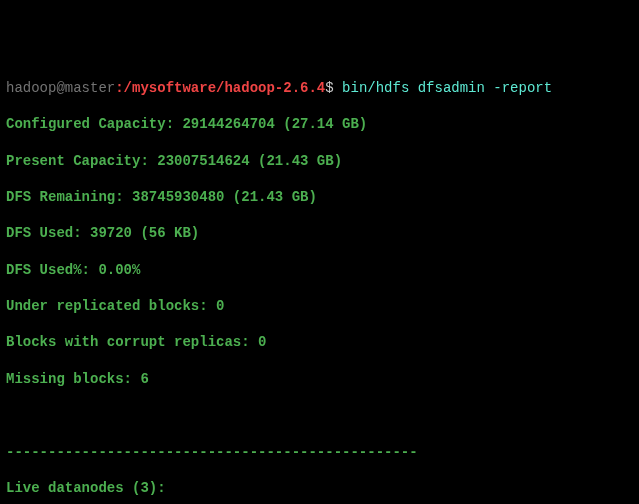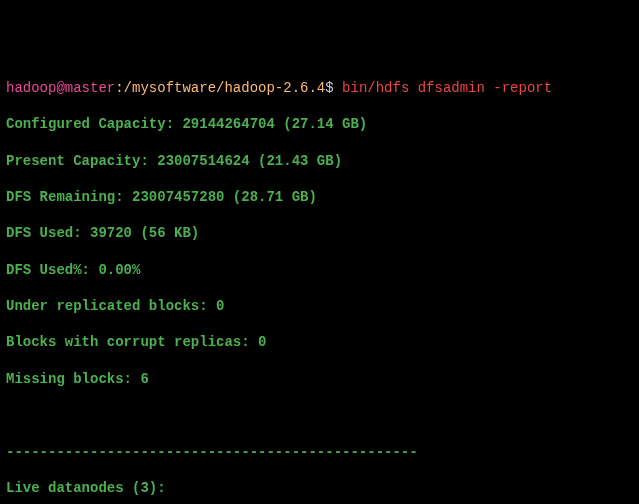--- a/index.html
+++ b/index.html
@@ -10,48 +10,49 @@
       margin: 0;
       padding: 6px;
       line-height: 1.3;
       white-space: pre;
       width: 639px;
       height: 504px;
       box-sizing: border-box;
       overflow: hidden;
     }
     .prompt-user {
-      color: #ec4899;
+      color: #737373;
     }
     .prompt-path {
-      color: #fdba74;
+      color: #ef4444;
+      font-weight: bold;
     }
     .dollar {
       color: #cccccc;
     }
     .command {
-      color: #ef4444;
+      color: #5eead4;
     }
     .output {
       color: #4caf50;
       font-weight: bold;
     }
     .line {
       display: block;
     }
   </style>
 </head>
 <body>
 
 
 
 <span class="line"><span class="prompt-user">hadoop@master</span><span class="prompt-path">:/mysoftware/hadoop-2.6.4</span><span class="dollar">$</span> <span class="command">bin/hdfs dfsadmin -report</span></span>
 <span class="line output">Configured Capacity: 29144264704 (27.14 GB)</span>
 <span class="line output">Present Capacity: 23007514624 (21.43 GB)</span>
-<span class="line output">DFS Remaining: 23007457280 (28.71 GB)</span>
+<span class="line output">DFS Remaining: 38745930480 (21.43 GB)</span>
 <span class="line output">DFS Used: 39720 (56 KB)</span>
 <span class="line output">DFS Used%: 0.00%</span>
 <span class="line output">Under replicated blocks: 0</span>
 <span class="line output">Blocks with corrupt replicas: 0</span>
 <span class="line output">Missing blocks: 6</span>
 <span class="line output"> </span>
 <span class="line output">-------------------------------------------------</span>
 <span class="line output">Live datanodes (3):</span>
 
 

